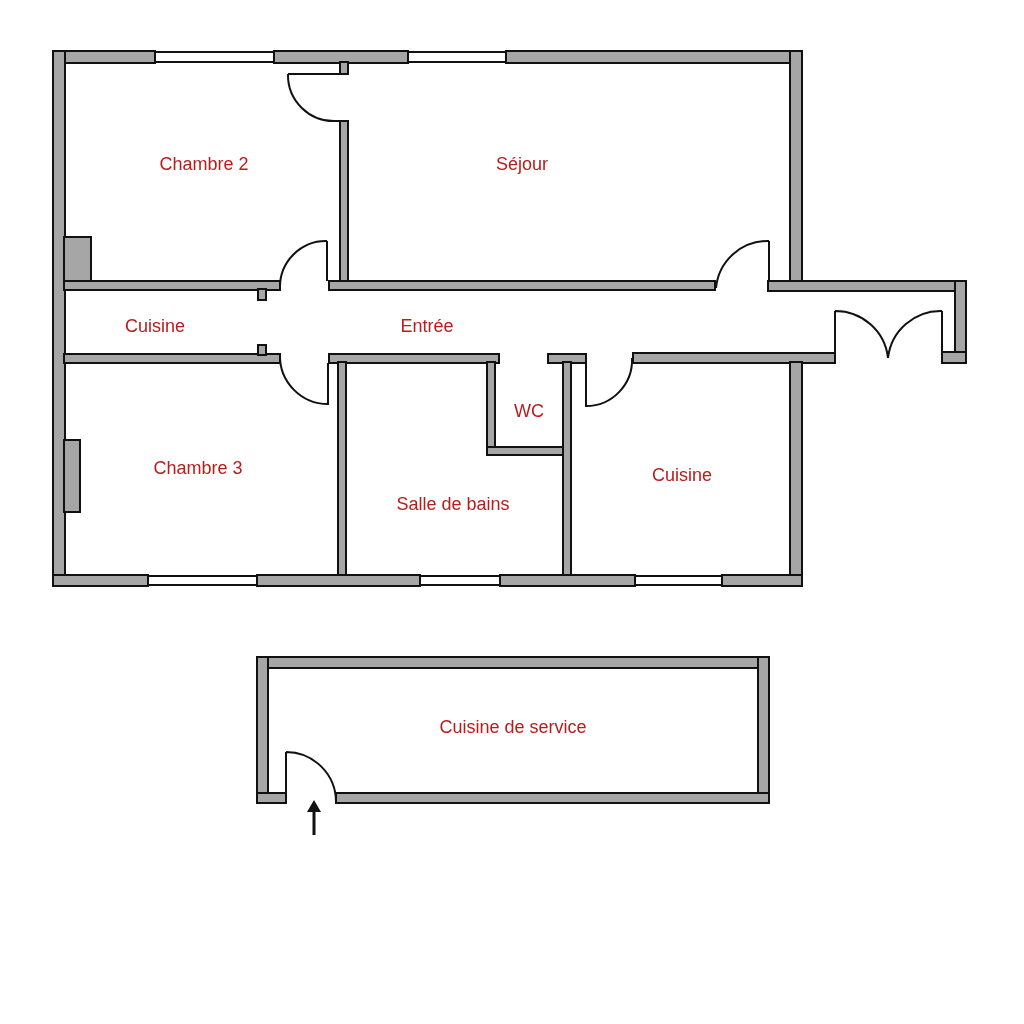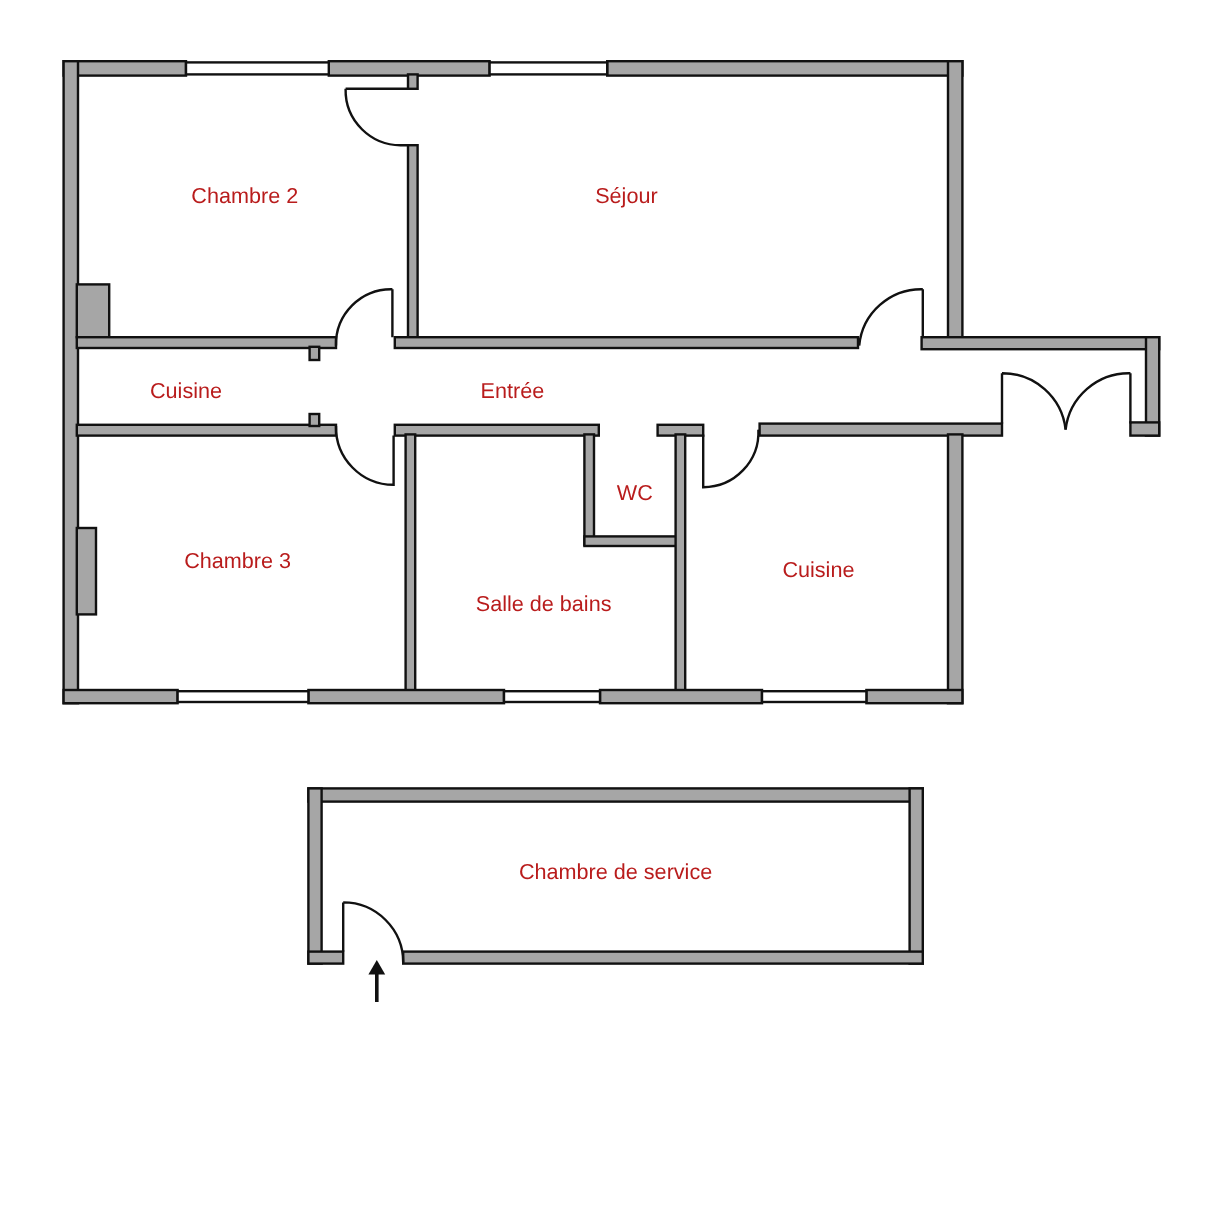--- a/index.html
+++ b/index.html
@@ -97,13 +97,13 @@
 </svg>
 
 <div class="label" style="left:204px; top:164px;">Chambre 2</div>
 <div class="label" style="left:522px; top:164px;">Séjour</div>
 <div class="label" style="left:155px; top:326px;">Cuisine</div>
 <div class="label" style="left:427px; top:326px;">Entrée</div>
 <div class="label" style="left:529px; top:411px;">WC</div>
 <div class="label" style="left:198px; top:468px;">Chambre 3</div>
 <div class="label" style="left:453px; top:504px;">Salle de bains</div>
 <div class="label" style="left:682px; top:475px;">Cuisine</div>
-<div class="label" style="left:513px; top:727px;">Chambre de service</div>
+<div class="label" style="left:513px; top:727px;">Cuisine de service</div>
 
 </body></html>

